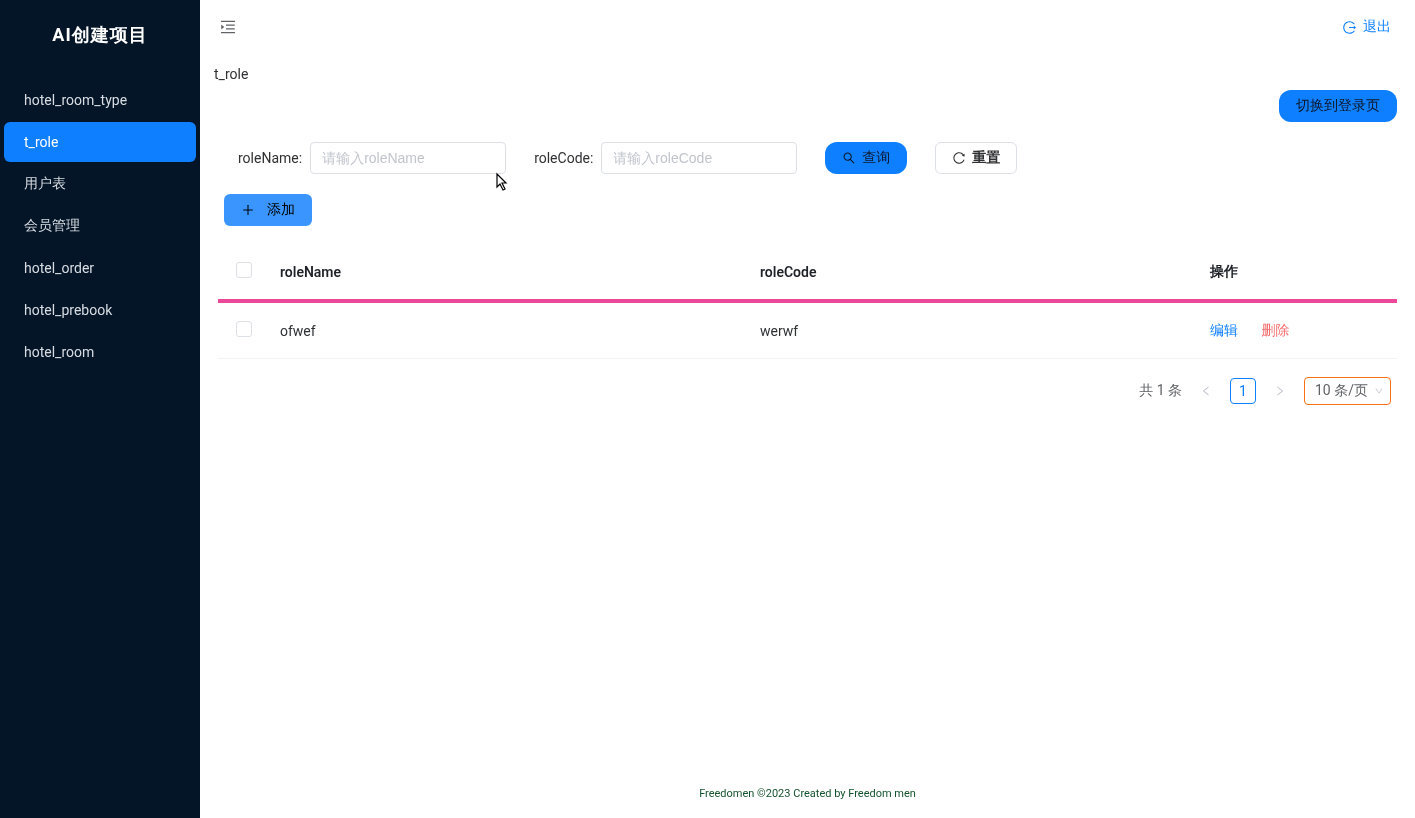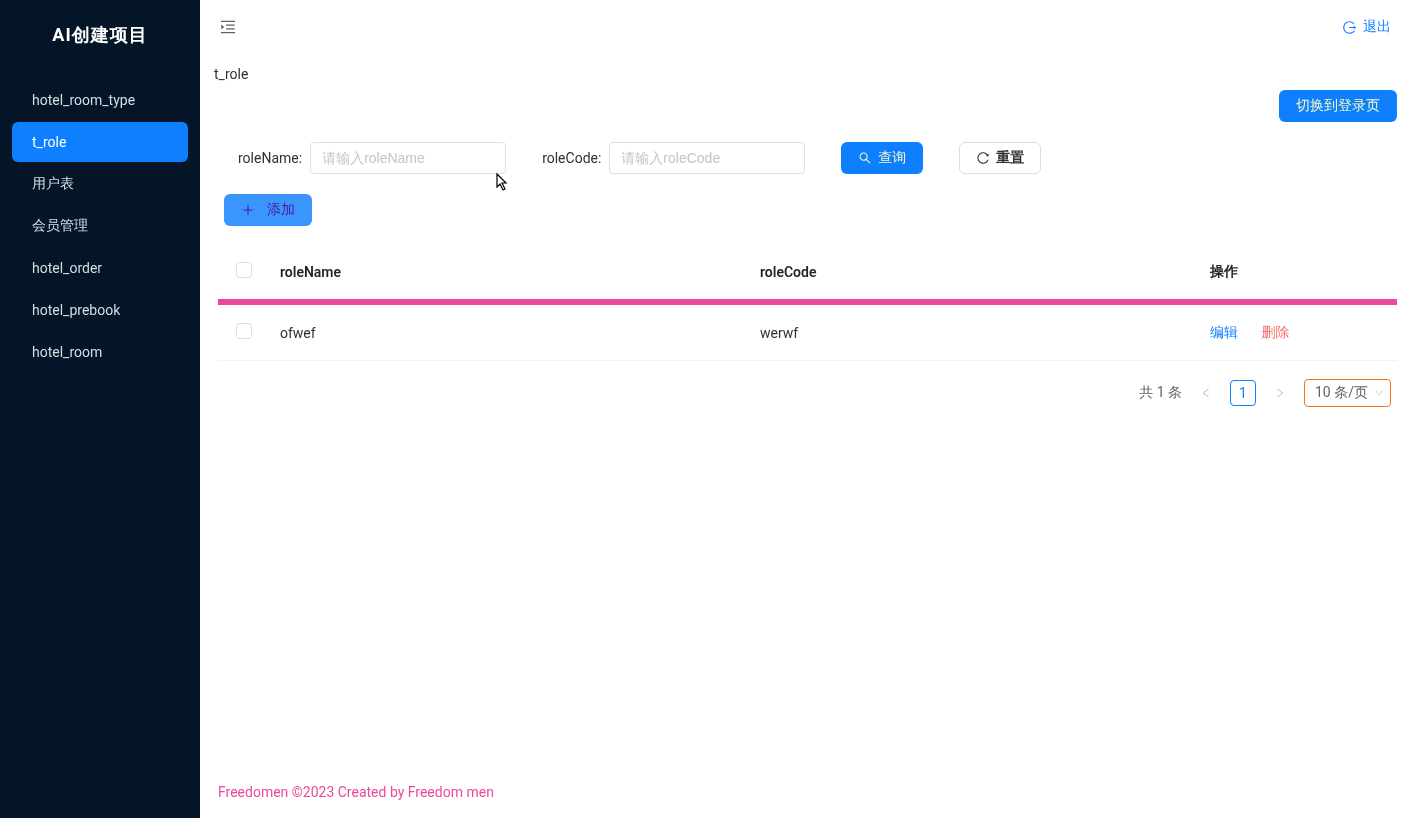--- a/index.html
+++ b/index.html
@@ -2,69 +2,69 @@
 <html><head>
   <meta charset="utf-8">
   <style>
     * { box-sizing: border-box; margin: 0; padding: 0; }
     body { font-family: -apple-system, BlinkMacSystemFont, "Segoe UI", Roboto, "Helvetica Neue", Arial, sans-serif; font-size: 14px; color: #1f2329; background: #fff; }
     
     .layout { display: flex; width: 1415px; height: 818px; overflow: hidden; }
     
     .sidebar { width: 200px; background: #041527; color: #fff; flex-shrink: 0; display: flex; flex-direction: column; }
     .sidebar-logo { height: 70px; display: flex; align-items: center; justify-content: center; font-size: 18px; font-weight: 700; letter-spacing: 1px; }
-    .sidebar-menu { padding: 8px 12px; }
+    .sidebar-menu { padding: 8px 4px; }
     .sidebar-item { height: 40px; display: flex; align-items: center; padding: 0 20px; margin: 2px 0; border-radius: 6px; color: #d8dde3; font-size: 14px; cursor: pointer; }
     .sidebar-item.active { background: #0d7fff; color: #fff; }
     
     .main { flex: 1; display: flex; flex-direction: column; background: #fff; position: relative; }
     
     .topbar { height: 54px; display: flex; align-items: center; justify-content: space-between; padding: 0 24px 0 18px; }
     .collapse-icon { width: 20px; height: 20px; display: flex; align-items: center; justify-content: center; cursor: pointer; color: #606266; }
     .logout { display: flex; align-items: center; gap: 6px; color: #0d7fff; cursor: pointer; font-size: 14px; }
     
     .breadcrumb { padding: 12px 18px 8px 14px; font-size: 14px; color: #303133; }
     
     .content { padding: 0 18px; flex: 1; display: flex; flex-direction: column; }
     
     .toolbar-row { display: flex; align-items: center; justify-content: flex-end; margin-bottom: 10px; }
     .btn { display: inline-flex; align-items: center; justify-content: center; height: 32px; padding: 0 16px; border-radius: 6px; font-size: 14px; cursor: pointer; border: 1px solid transparent; gap: 6px; }
-    .btn-primary { background: #0d7fff; color: #fef9c3; }
-    .btn-primary-light { background: #3a95ff; color: #4c1d95; gap: 12px; }
+    .btn-primary { background: #0d7fff; color: #0f172a; border-radius: 12px; }
+    .btn-primary-light { background: #3a95ff; color: #000000; gap: 12px; }
     .btn-default { background: #fff; color: #303133; border-color: #dcdfe6; font-weight: bold; }
     
-    .search-row { display: flex; align-items: center; gap: 36px; padding: 10px 20px 20px 20px; flex-wrap: wrap; }
+    .search-row { display: flex; align-items: center; gap: 28px; padding: 10px 20px 20px 20px; flex-wrap: wrap; }
     .search-field { display: flex; align-items: center; gap: 8px; }
     .search-label { color: #303133; font-size: 14px; }
     .search-input { width: 196px; height: 32px; border: 1px solid #dcdfe6; border-radius: 4px; padding: 12px 11px; font-size: 14px; color: #606266; outline: none; }
     .search-input::placeholder { color: #c0c4cc; }
     
     .add-row { padding: 0 6px 18px 6px; }
     
     .table { width: 100%; border-collapse: collapse; }
     .table th, .table td { text-align: left; padding: 18px 12px; font-size: 14px; }
-    .table th { font-weight: 600; color: #1f2329; border-bottom: 6px solid #ec4899; }
+    .table th { font-weight: 600; color: #1f2329; border-bottom: 4px solid #ec4899; }
     .table td { color: #303133; border-bottom: 1px solid #f2f3f5; }
     .checkbox { width: 16px; height: 16px; border: 1px solid #dcdfe6; border-radius: 3px; display: inline-block; cursor: pointer; background: #fff; }
     .col-checkbox { width: 50px; padding-left: 18px !important; }
     .col-rolename { width: 480px; }
     .col-rolecode { width: 450px; }
     .col-action {}
     .action-link { cursor: pointer; margin-right: 20px; }
     .action-edit { color: #0d7fff; }
     .action-delete { color: #f56c6c; }
     
     .pagination { display: flex; align-items: center; justify-content: flex-end; gap: 12px; padding: 18px 6px; font-size: 14px; color: #606266; }
     .pag-total {}
     .pag-arrow { width: 24px; height: 24px; display: flex; align-items: center; justify-content: center; color: #c0c4cc; cursor: pointer; }
     .pag-page { width: 26px; height: 26px; display: flex; align-items: center; justify-content: center; border: 1px solid #0d7fff; color: #0d7fff; border-radius: 4px; cursor: pointer; }
     .pag-size { height: 28px; border: 1px solid #f97316; border-radius: 4px; padding: 0 22px 0 10px; display: flex; align-items: center; color: #606266; position: relative; cursor: pointer; }
     .pag-size-arrow { position: absolute; right: 6px; color: #c0c4cc; }
     
-    .footer { text-align: left; padding: 18px 0; color: #ec4899; font-size: 14px; }
+    .footer { text-align: center; padding: 18px 0; color: #14532d; font-size: 11px; }
     
     svg { display: block; }
     
     .cursor-overlay { position: absolute; pointer-events: none; z-index: 9999; }
   </style>
 </head>
 <body>
 
 <div class="layout">
   <aside class="sidebar">

